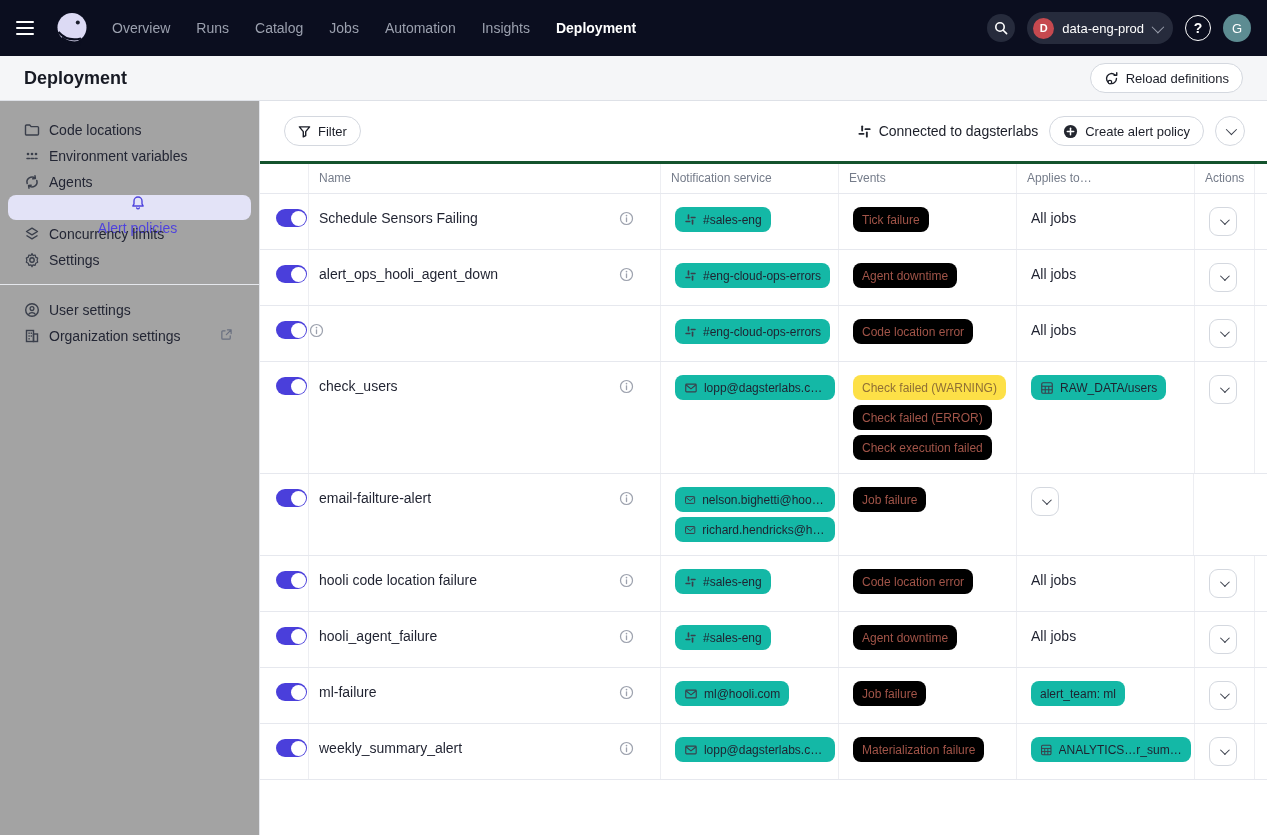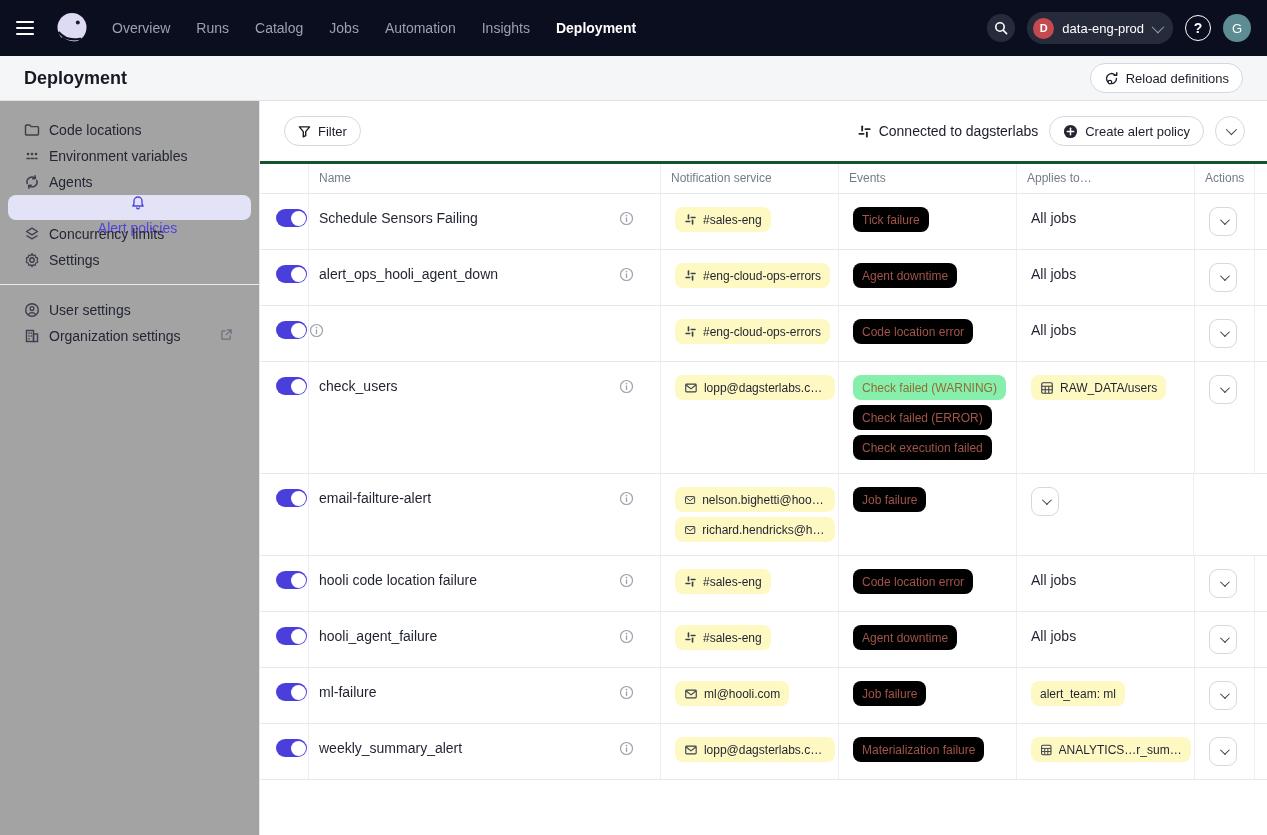--- a/index.html
+++ b/index.html
@@ -50,25 +50,25 @@
   .tbl { border-top:3px solid #14532d; }
   .trow { display:grid; grid-template-columns:48px 352px 178px 178px 178px 61px; border-bottom:1px solid #E6E8EE; }
   .trow > div { border-left:1px solid #EDEEF2; padding:13px 14px; min-height:50px; }
   .trow > div:first-child { border-left:none; }
   .trow > div:last-child { border-right:1px solid #EDEEF2; }
   .thead > div { padding:7px 10px; min-height:29px; font-size:12px; color:#757C8A; }
   .cell-name { display:flex; justify-content:space-between; align-items:flex-start; padding-left:0 !important; }
   .cell-name .nm { font-size:14px; color:#1F2230; padding-left:10px; padding-top:3px; }
   .thead .hname { padding-left:10px; }
   .stack { display:flex; flex-direction:column; gap:5px; align-items:flex-start; }
-  .pill { display:inline-flex; align-items:center; gap:6px; background:#fef9c3; border-radius:8px; height:25px; padding:0 9px; font-size:12px; color:#1F2230; white-space:nowrap; max-width:160px; }
+  .pill { display:inline-flex; align-items:center; gap:6px; background:#14b8a6; border-radius:8px; height:25px; padding:0 9px; font-size:12px; color:#1F2230; white-space:nowrap; max-width:160px; }
   .pill span { overflow:hidden; text-overflow:ellipsis; white-space:nowrap; }
   .badge { display:inline-flex; align-items:center; border-radius:8px; height:25px; padding:0 9px; font-size:12px; white-space:nowrap; }
   .badge.error { background:#000000; color:#A15448; }
-  .badge.warning { background:#86efac; color:#8F6F35; }
+  .badge.warning { background:#fde047; color:#8F6F35; }
   .plain { font-size:14px; color:#1F2230; padding-top:3px; }
   .toggle { width:31px; height:18px; border-radius:9px; background:#4A3FDB; position:relative; cursor:pointer; margin-left:2px; margin-top:2px; }
   .toggle .knob { position:absolute; right:1.5px; top:1.5px; width:15px; height:15px; border-radius:50%; background:#fff; }
   .actbtn { width:28px; height:29px; background:#fff; border:1px solid #D4D8DF; border-radius:9px; display:flex; align-items:center; justify-content:center; cursor:pointer; }
   .actbtn .chev-dark { width:7px; height:7px; }
   .infoi { cursor:pointer; margin-right:12px; margin-top:4px; flex-shrink:0; }
 </style>
 </head>
 <body>
 

